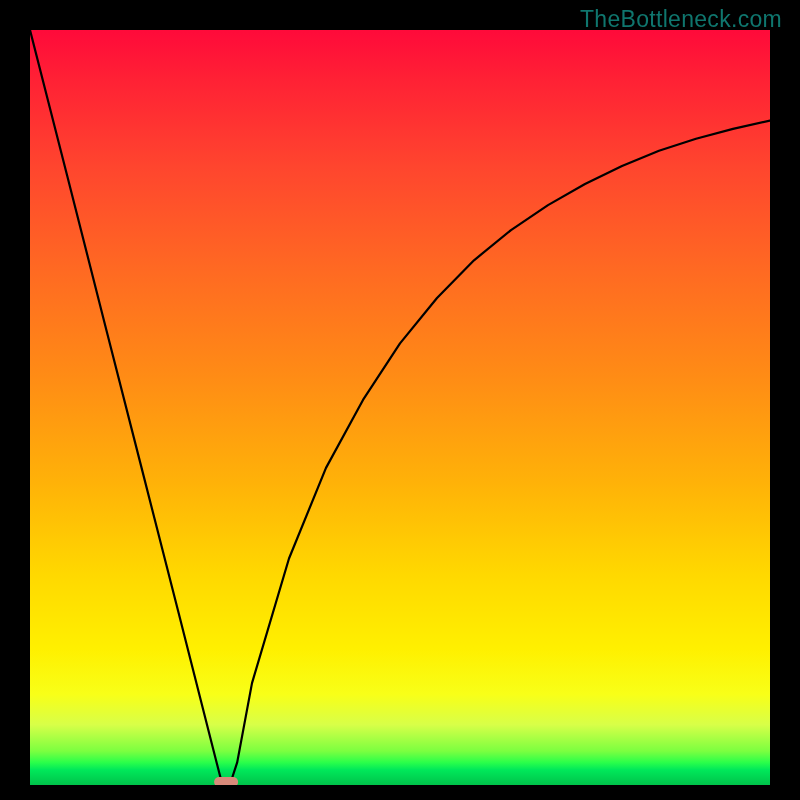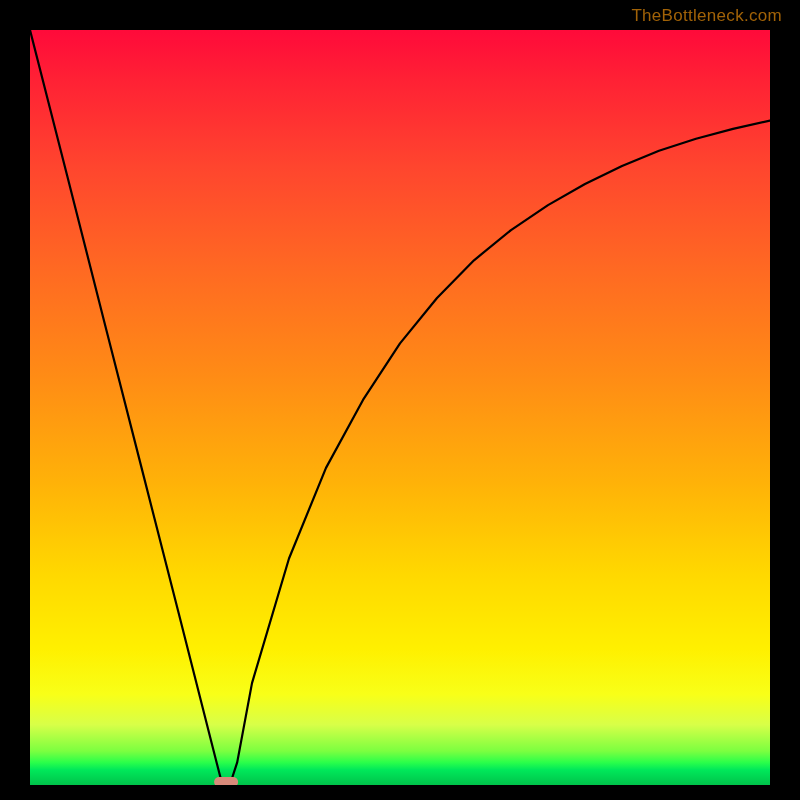--- a/index.html
+++ b/index.html
@@ -42,22 +42,22 @@
     );
   }
   .plot svg {
     position: absolute;
     inset: 0;
   }
   .watermark {
     position: absolute;
     top: 6px;
     right: 18px;
-    color: #a16207;
-    font-size: 17px;
+    color: #0f766e;
+    font-size: 23px;
     letter-spacing: 0.3px;
     font-family: Arial, Helvetica, sans-serif;
   }
 </style>
 </head>
 <body>
 
 <div class="frame">
   <div class="plot">
     <svg viewBox="0 0 740 755" preserveAspectRatio="none">

